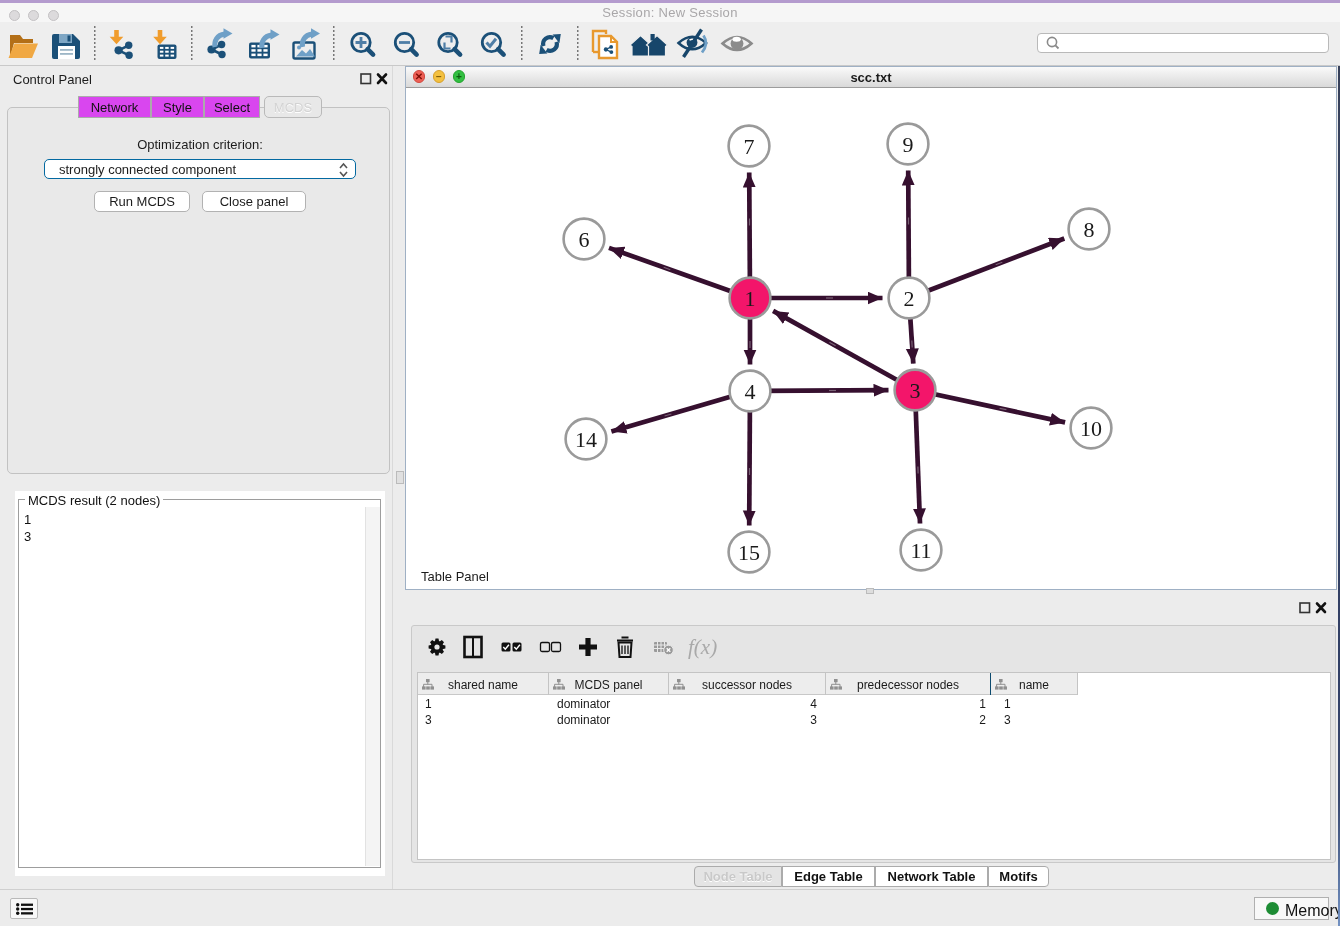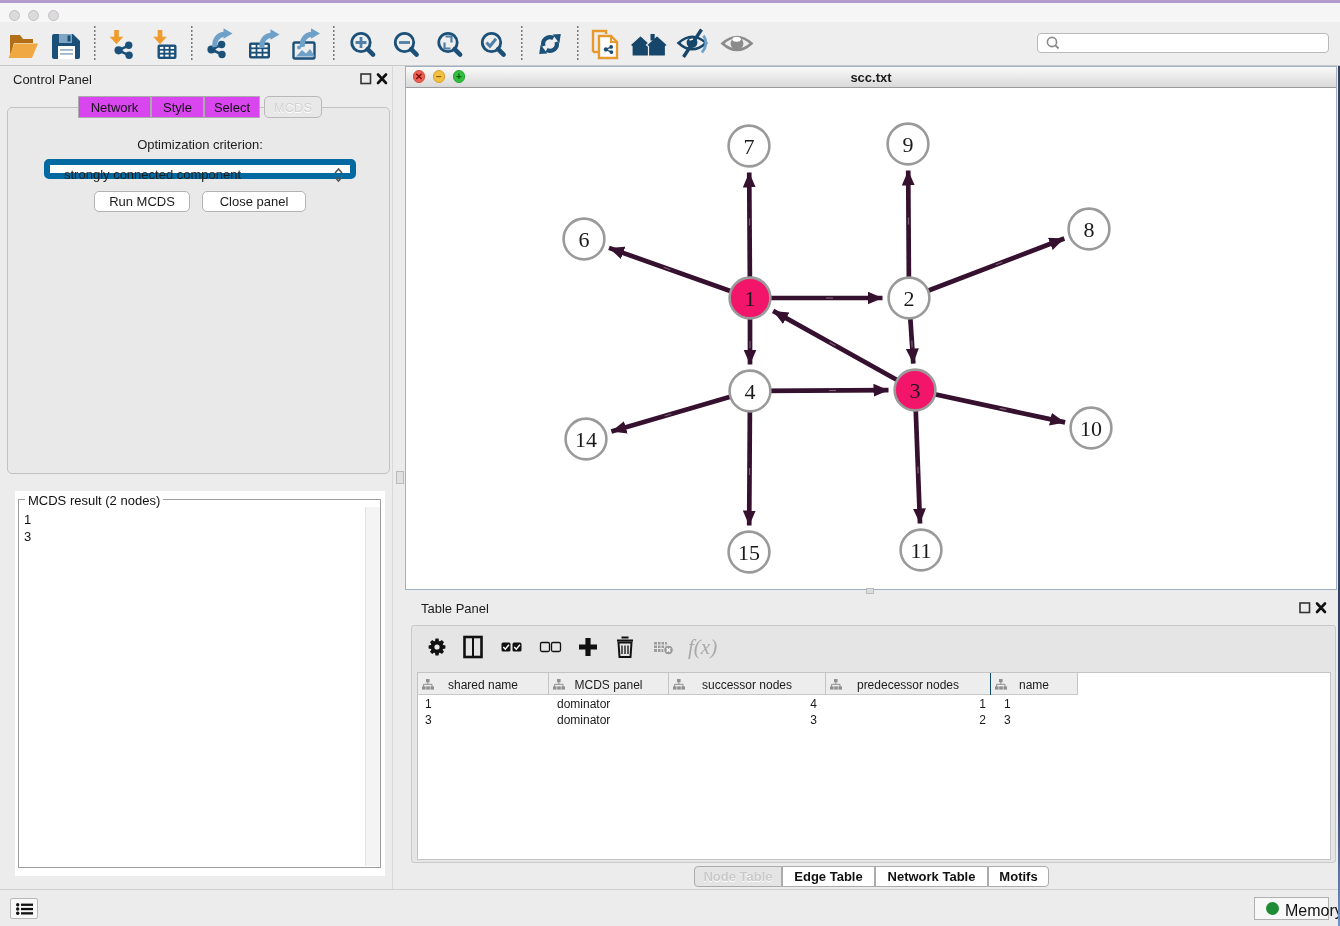--- a/index.html
+++ b/index.html
@@ -10,48 +10,49 @@
   .titlebar{left:0;top:3px;width:1340px;height:19px;background:#f6f6f6;}
   .tl-circle{top:7px;width:11px;height:11px;border-radius:50%;background:#dcdadc;border:1px solid #c3c1c3;box-sizing:border-box;}
   .wintitle{left:0;top:5px;width:1340px;text-align:center;font-size:13px;color:#a9a7a9;letter-spacing:0.3px;}
   .toolbar{left:0;top:22px;width:1340px;height:44px;background:#eeeeee;border-bottom:1px solid #c9c9c9;box-sizing:border-box;}
   .tsep{top:26px;width:2px;height:35px;background-image:repeating-linear-gradient(#777 0 2px,transparent 2px 4px);background-size:1.5px 100%;background-repeat:no-repeat;background-position:center;}
   .searchbox{left:1037px;top:33px;width:292px;height:20px;background:#ffffff;border:1px solid #b9b9b9;border-radius:4px;box-sizing:border-box;}
   .cp-title{left:13px;top:72px;font-size:13px;color:#1c1c1c;}
   .cp-content{left:7px;top:107px;width:383px;height:367px;background:#e9e9e9;border:1px solid #c2c2c2;border-radius:5px;box-sizing:border-box;}
   .tab{position:absolute;top:0;height:22px;background:#d946ef;border:1px solid #ababab;box-sizing:border-box;font-size:13px;color:#111;text-align:center;line-height:21px;}
   .opt-label{left:0px;top:137px;width:400px;text-align:center;font-size:13px;color:#1c1c1c;}
-  .dropdown{left:44px;top:159px;width:312px;height:20px;background:#ffffff;border:6px solid #0369a1;border-radius:5px;box-sizing:border-box;font-size:13px;color:#1c1c1c;line-height:18px;}
+  .dropdown{left:44px;top:159px;width:312px;height:20px;background:#ffffff;border:1px solid #0369a1;border-radius:5px;box-sizing:border-box;font-size:13px;color:#1c1c1c;line-height:18px;}
   .btn{position:absolute;background:#ffffff;border:1px solid #b2b2b2;border-radius:5px;box-sizing:border-box;font-size:13px;color:#1c1c1c;text-align:center;height:21px;line-height:19px;}
   .mcds-white{left:15px;top:491px;width:370px;height:385px;background:#ffffff;}
   .fieldset{left:18px;top:499px;width:363px;height:369px;border:1px solid #9d9d9d;box-sizing:border-box;}
   .fieldset-legend{left:25px;top:493px;background:#ffffff;padding:0 3px;font-size:13px;color:#111;}
   .scrolltrack{left:365px;top:507px;width:15px;height:359px;background:#f4f4f4;border-left:1px solid #e2e2e2;box-sizing:border-box;}
   .netwin{left:405px;top:66px;width:932px;height:524px;border:1px solid #9fb0c4;box-sizing:border-box;background:#ffffff;}
   .net-titlebar{position:absolute;left:0;top:0;width:100%;height:21px;background:linear-gradient(#fafafa,#d9d9d9);border-bottom:1px solid #9c9c9c;box-sizing:border-box;}
   .light{position:absolute;top:3px;width:12.5px;height:12.5px;border-radius:50%;box-sizing:border-box;font-size:10px;font-weight:bold;text-align:center;line-height:11px;}
   .net-title{position:absolute;left:0;top:3px;width:100%;text-align:center;font-size:13px;font-weight:700;color:#1a1a1a;}
-  .tp-title{left:421px;top:601px;font-size:13px;color:#1c1c1c;}
+  .tp-title{left:421px;top:569px;font-size:13px;color:#1c1c1c;}
   .tbl{left:417px;top:672px;width:914px;height:188px;background:#ffffff;border:1px solid #c4c4c4;box-sizing:border-box;}
   .td{position:absolute;font-size:12px;color:#1a1a1a;}
   .btab{position:absolute;top:0;height:21px;border:1px solid #ababab;box-sizing:border-box;font-size:13px;font-weight:700;text-align:center;line-height:20px;background:#ffffff;color:#111;}
   .statusbar{left:0;top:889px;width:1340px;height:37px;background:#ececec;border-top:1px solid #cfcfcf;box-sizing:border-box;}
   .listbtn{left:10px;top:898px;width:28px;height:21px;background:#f8f8f8;border:1px solid #b9b9b9;border-radius:2px;box-sizing:border-box;}
   .membtn{left:1254px;top:897px;width:75px;height:23px;background:#f8f8f8;border:1px solid #b0b0b0;box-sizing:border-box;font-size:16px;color:#111;}
 </style>
 </head>
 <body>
 
 <div class="app">
   <div class="abs topline"></div>
   <div class="abs titlebar">
     <div class="abs tl-circle" style="left:9px;"></div>
     <div class="abs tl-circle" style="left:28px;"></div>
     <div class="abs tl-circle" style="left:48px;"></div>
   </div>
+  <div class="abs wintitle">Session: New Session</div>
   <div class="abs toolbar"></div>
   <svg class="abs" style="left:0;top:22px;" width="1340" height="44" viewBox="0 0 1340 44">
       <path d="M10,36 L10,13 L20,13 L23,17 L33,17 L33,21 L14,21 Z" fill="#b36f17"></path>
       <path d="M8.5,36 L14.5,21.5 L38,21.5 L32,36 Z" fill="#f0a843"></path>
       <path d="M54,12 h19 l7,7 v16 a2,2 0 0 1 -2,2 h-24 a2,2 0 0 1 -2,-2 v-21 a2,2 0 0 1 2,-2 z" fill="#1b5078"></path>
       <rect x="59" y="12" width="13" height="9" fill="#7ea6c4"></rect>
       <rect x="67.5" y="13.5" width="3" height="6" fill="#1b5078"></rect>
       <rect x="58" y="24" width="17" height="13" fill="#ffffff"></rect>
       <rect x="60" y="27" width="13" height="1.8" fill="#9db6c6"></rect>
       <rect x="60" y="31" width="13" height="1.8" fill="#9db6c6"></rect>

